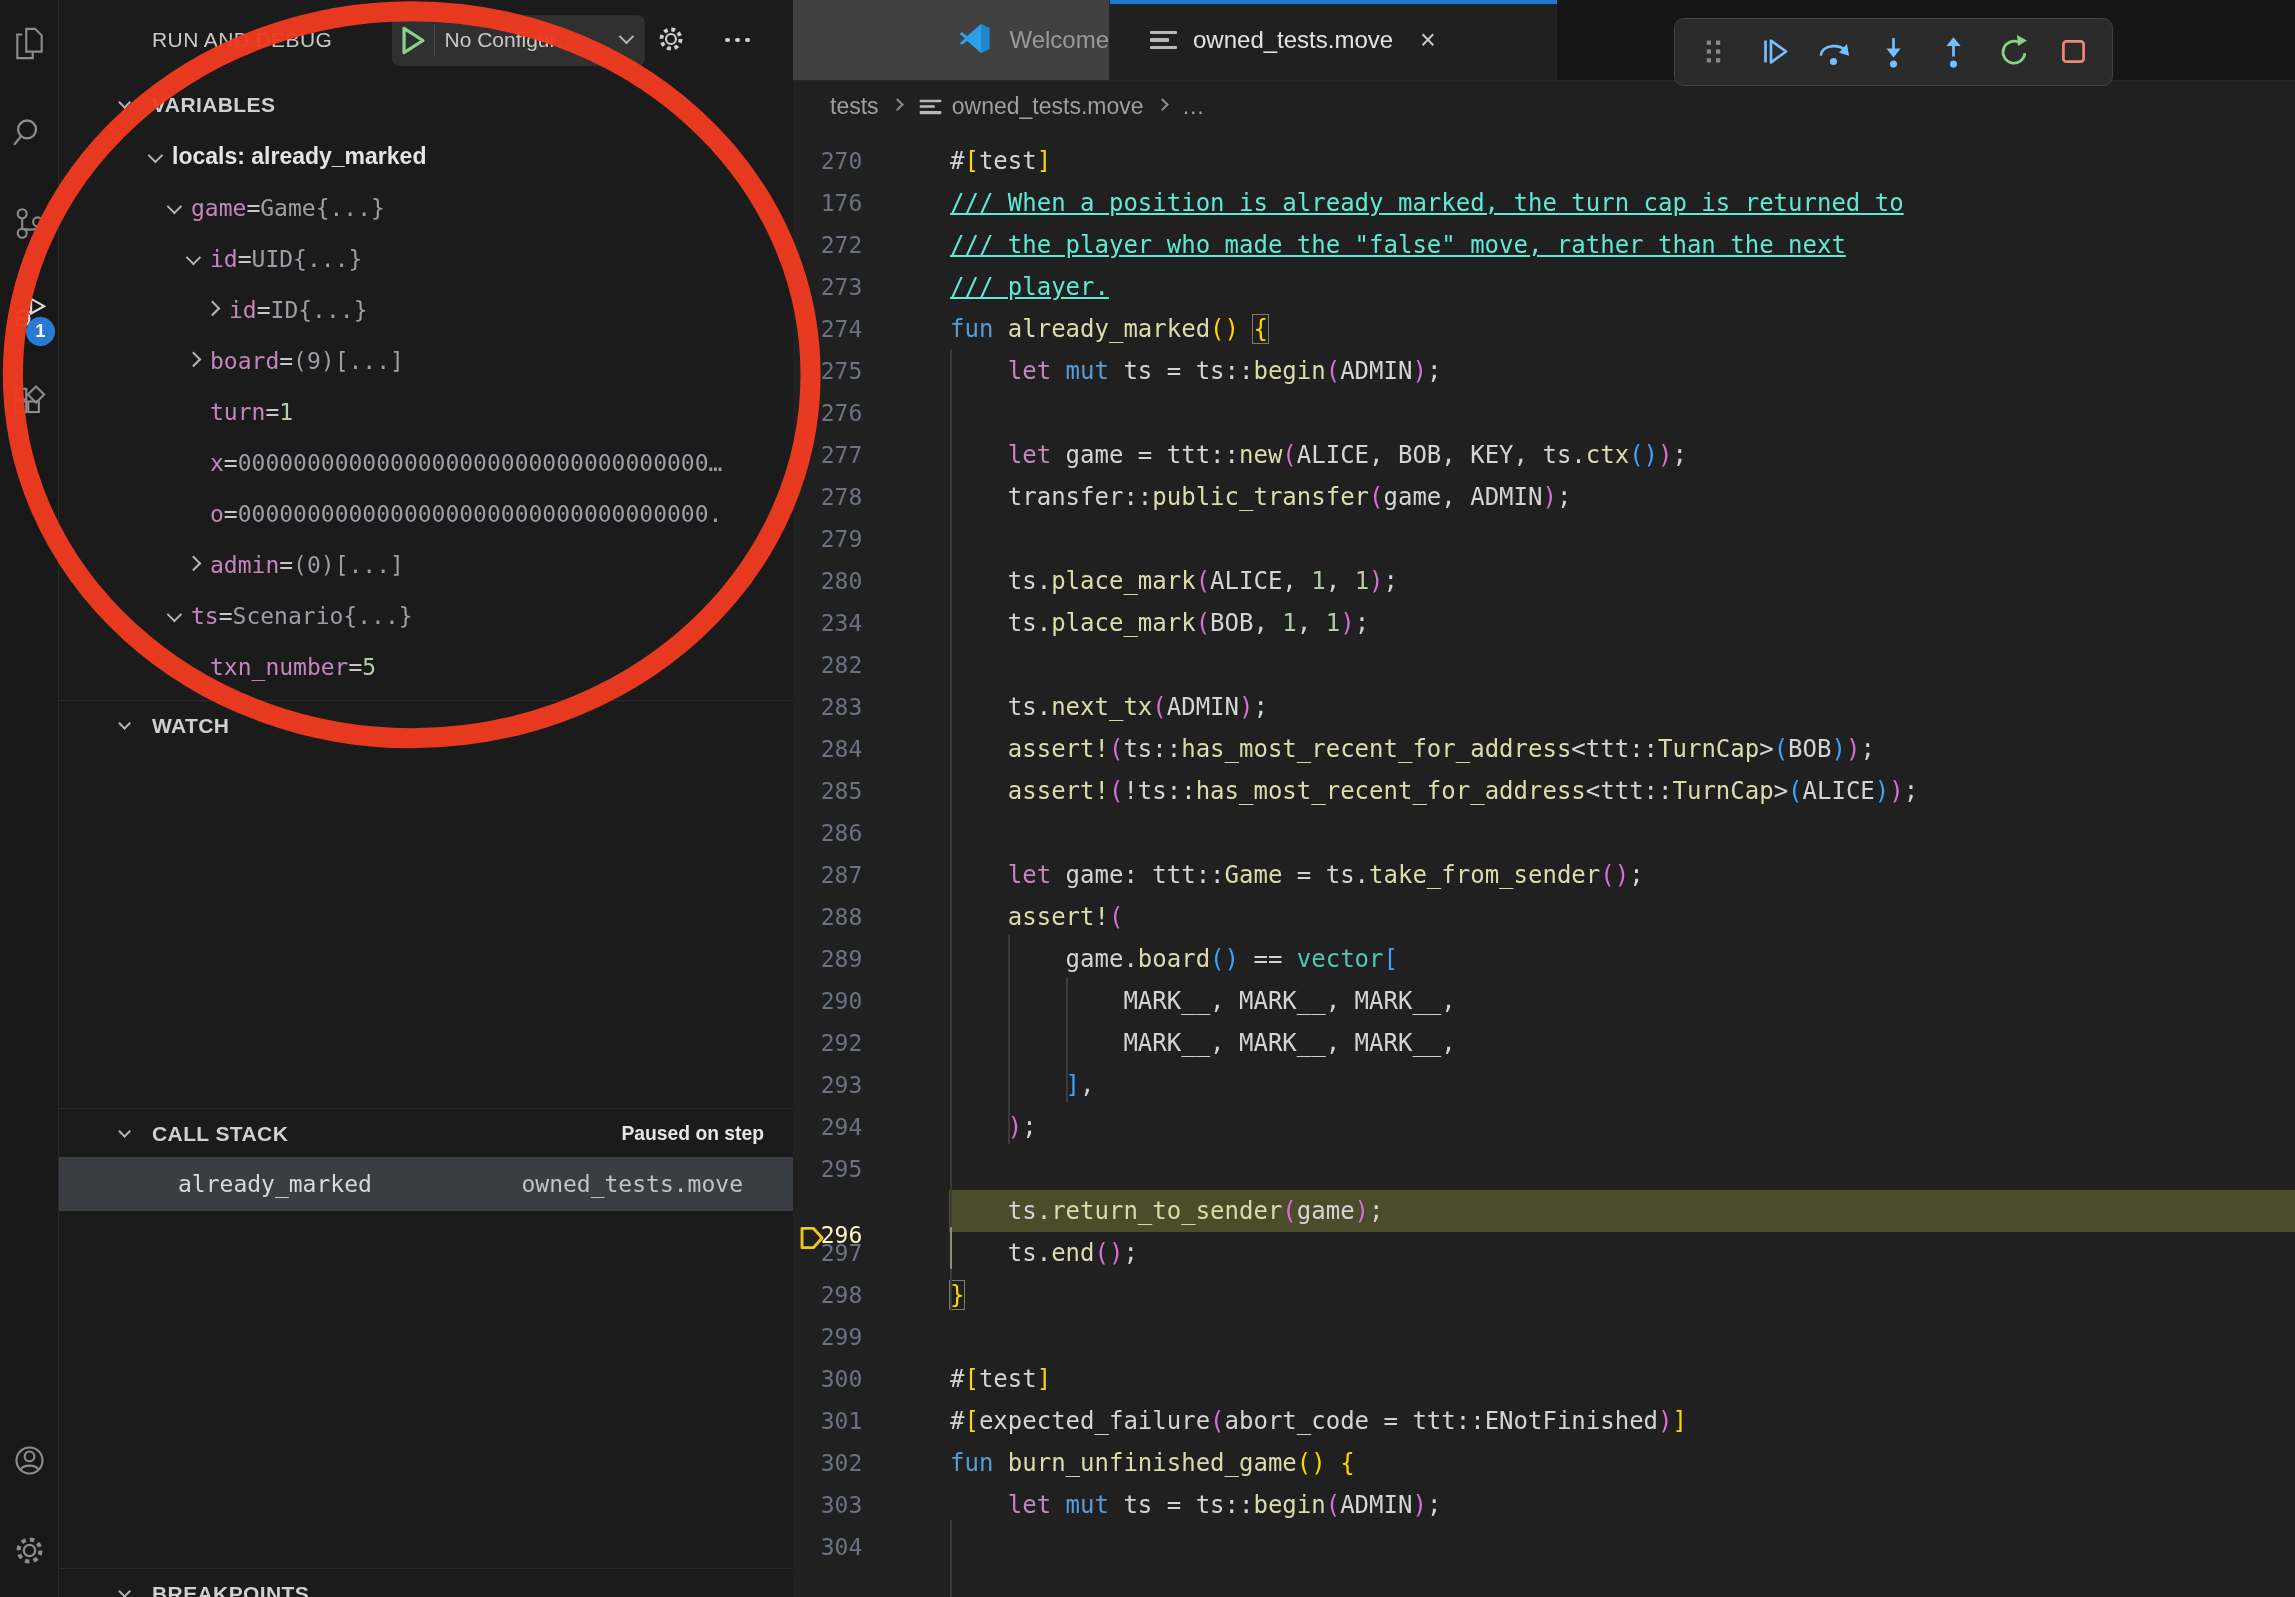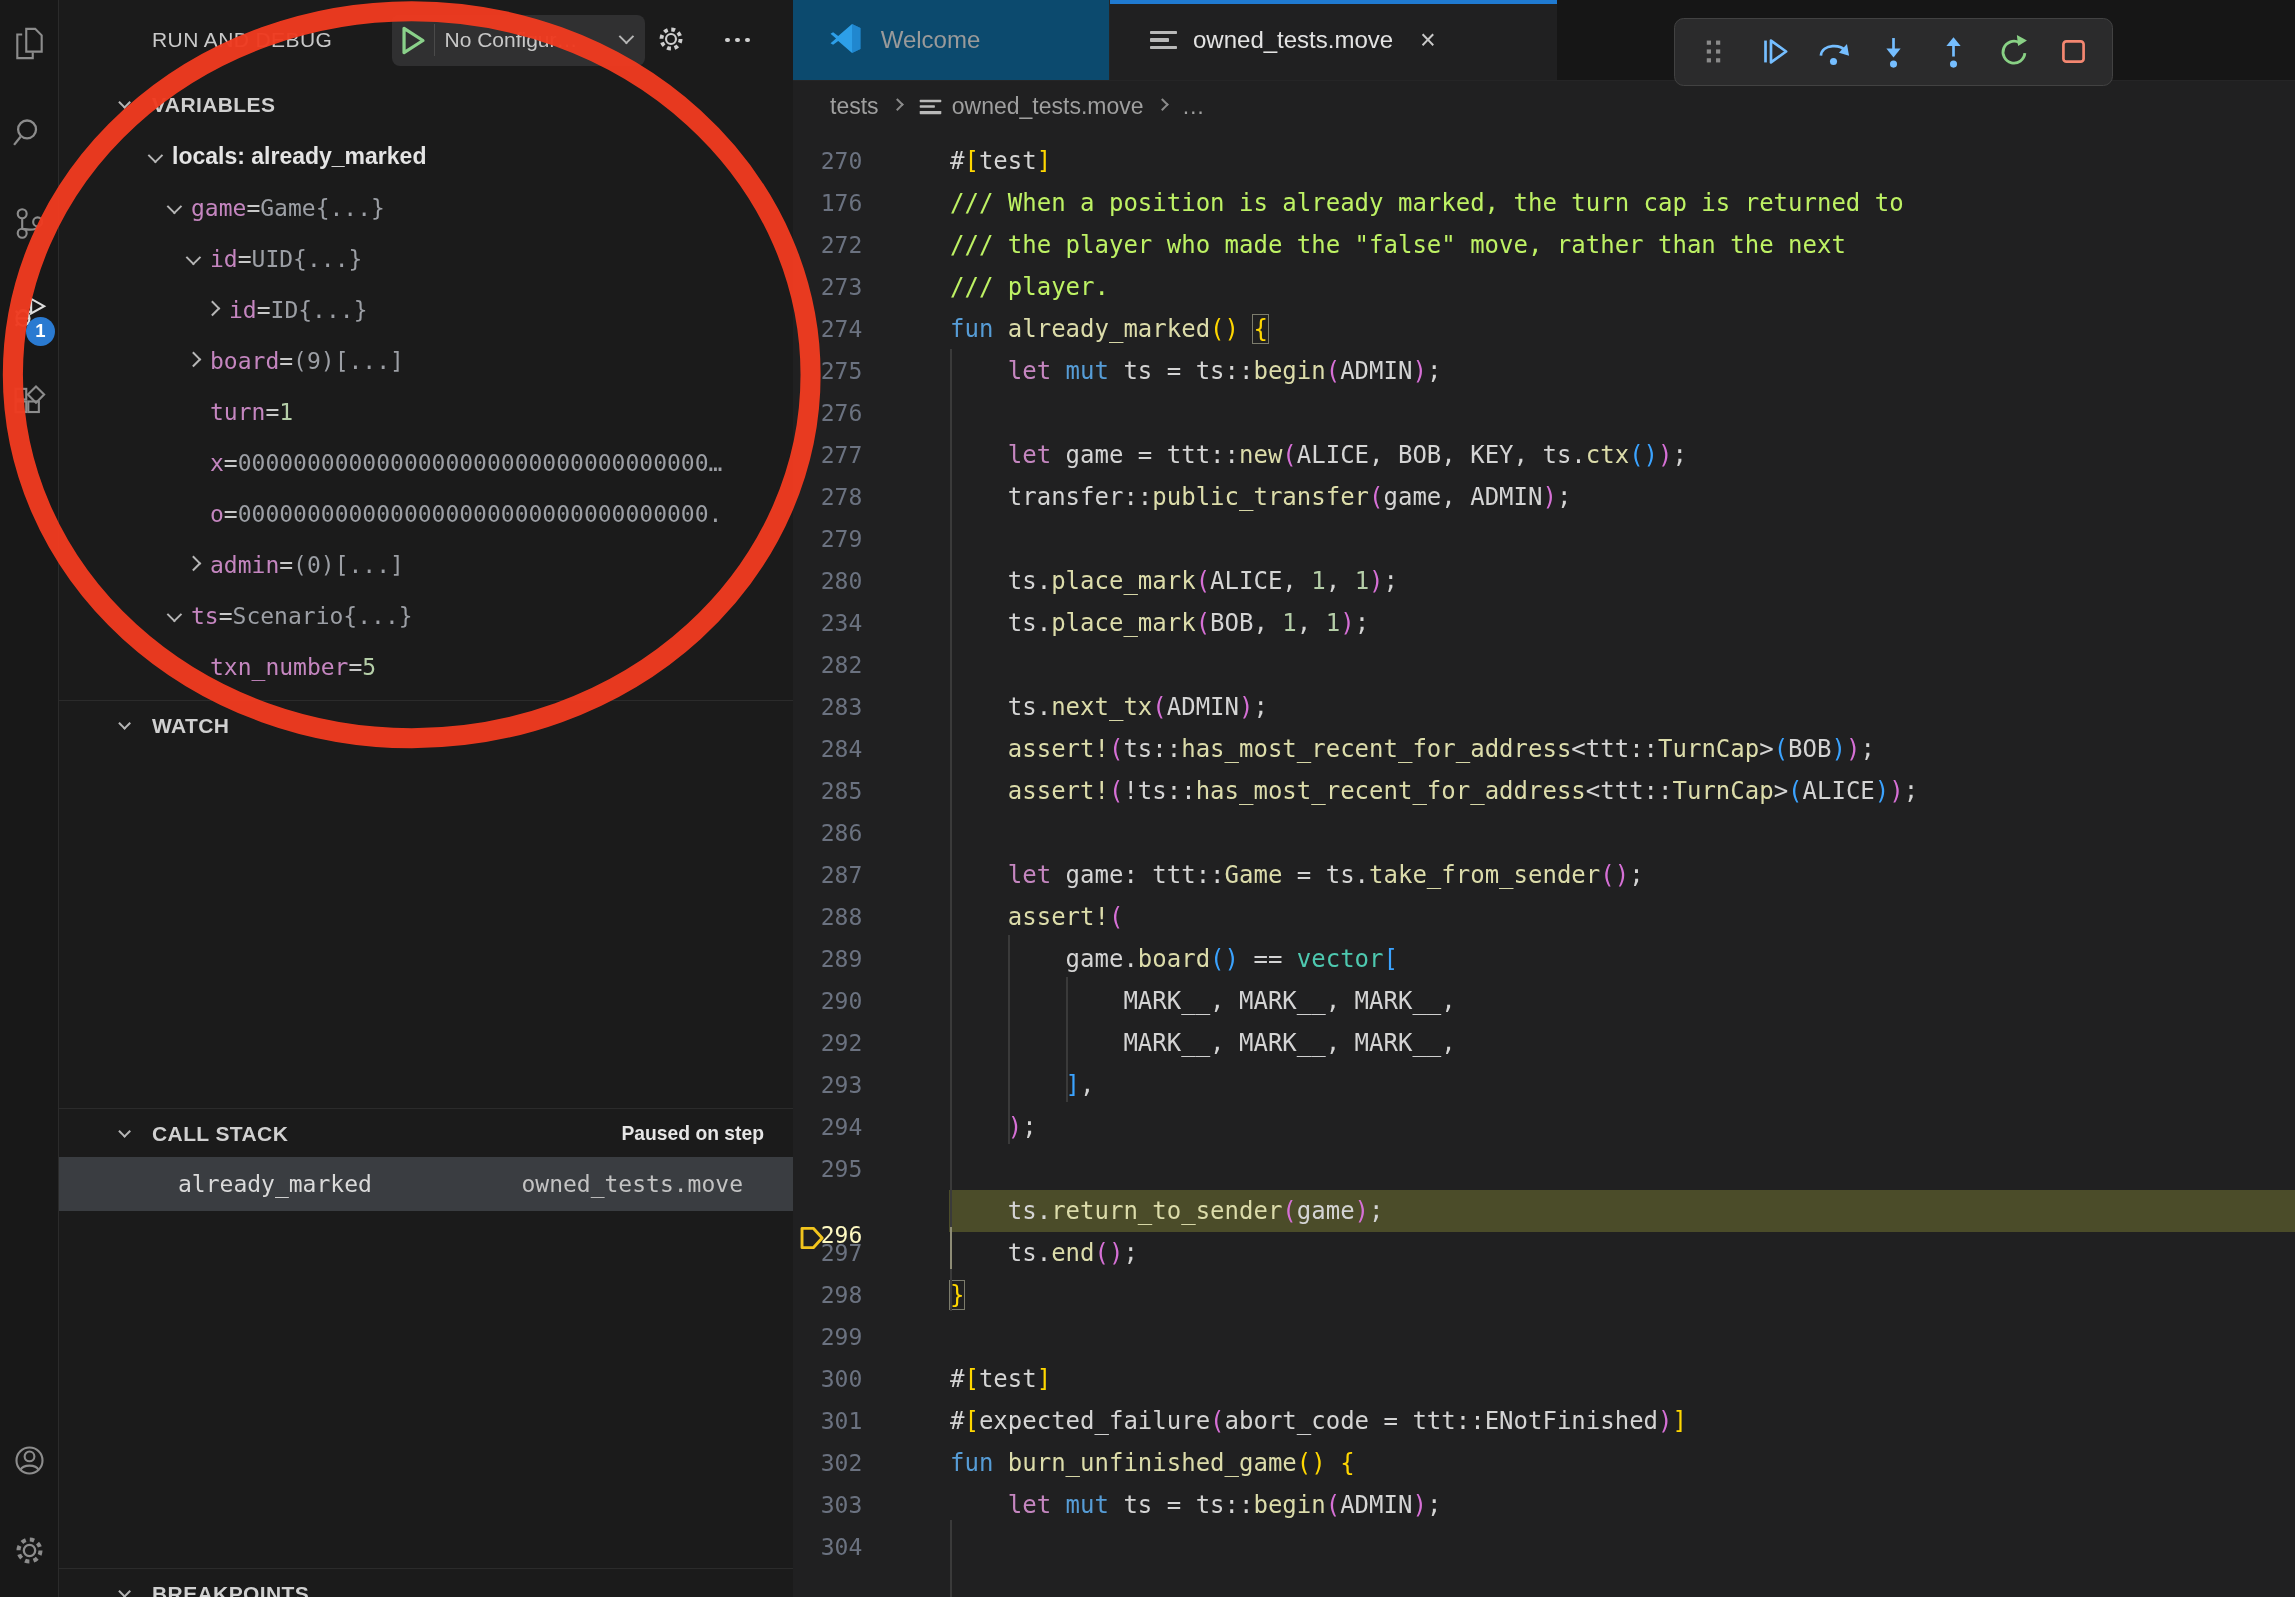--- a/index.html
+++ b/index.html
@@ -61,21 +61,21 @@
   
   #frame-row{position:absolute;top:48px;left:0;width:100%;height:54px;background:#3a3d41;
     display:flex;align-items:center;font-family:"DejaVu Sans Mono",monospace;cursor:pointer;}
   #frame-name{margin-left:119px;font-size:23px;color:#dadada;}
   #frame-file{margin-left:auto;margin-right:50px;font-size:23px;color:#c3c3c3;}
   
   #editor{position:absolute;left:793px;top:0;right:0;height:100%;background:#202021;}
   #tabbar{position:absolute;left:0;top:0;right:0;height:80px;background:#161616;
     border-bottom:0.8px solid #252526;display:flex;}
   .tab{height:100%;display:flex;align-items:center;position:relative;cursor:pointer;flex:none;}
-  #tab-welcome{width:281px;background:#0c4a6e;border-right:0.8px solid #252526;padding-left:35px;}
+  #tab-welcome{width:281px;background:#404040;border-right:0.8px solid #252526;padding-left:35px;justify-content:flex-end;}
   #tab-welcome .tab-label{color:#9a9a9a;margin-left:17.7px;}
   #tab-active{width:407px;background:#202021;padding-left:40px;}
   #tab-active::before{content:'';position:absolute;left:0;top:0;right:0;height:4px;background:#1f7ad1;}
   .tab-label{font-size:24px;color:#e3e3e3;}
   #tab-active .tab-label{margin-left:16px;}
   .close-x{margin-left:27px;font-size:27px;color:#c9c9c9;line-height:1;cursor:pointer;}
   .move-icon{display:inline-flex;flex-direction:column;gap:4px;width:27px;flex:none;}
   .move-icon i{height:3.2px;background:#b9b9b9;border-radius:0.8px;}
   .move-icon i:nth-child(1){width:27px;}
   .move-icon i:nth-child(2){width:19.3px;}
@@ -98,21 +98,21 @@
     font-family:"DejaVu Sans Mono",monospace;font-size:24px;}
   #code-lines{position:absolute;left:0;top:8px;right:0;}
   .code-line{display:flex;height:42px;line-height:42px;white-space:pre;}
   .gutter{width:117px;flex:none;text-align:center;padding-right:20px;box-sizing:border-box;
     color:#6b7280;font-size:23px;position:relative;}
   .code-line.hl .gutter{color:#fef9c3;margin-top:24px;}
   .ct{flex:1;padding-left:40px;}
   .code-line.hl .ct{background:linear-gradient(to right,transparent 39px,#4b4c29 39px);}
   .flag{position:absolute;left:4.8px;top:8px;width:29px;height:26px;}
   .tk-w{color:#d4d4d4;} .tk-kp{color:#c586c0;} .tk-kb{color:#569cd6;} .tk-fn{color:#dcdcaa;}
-  .tk-ty{color:#4ec9b0;} .tk-cm{color:#bef264;} .tk-g1{color:#ffd700;} .tk-g2{color:#d670d6;}
+  .tk-ty{color:#4ec9b0;} .tk-cm{color:#5eead4;text-decoration:underline;} .tk-g1{color:#ffd700;} .tk-g2{color:#d670d6;}
   .tk-g3{color:#3ba3ff;} .tk-nu{color:#b5cea8;}
   .tk-bx{color:#ffd700;outline:1.6px solid #7c7c6c;outline-offset:-0.8px;}
   .iguide{position:absolute;width:1.6px;background:#3a3a3a;z-index:1;}
   .iguide.light{background:#8e8c76;z-index:2;}
   
   #annotation{position:absolute;left:0;top:0;width:100%;height:100%;pointer-events:none;z-index:50;}
 </style>
 </head>
 <body>
 

